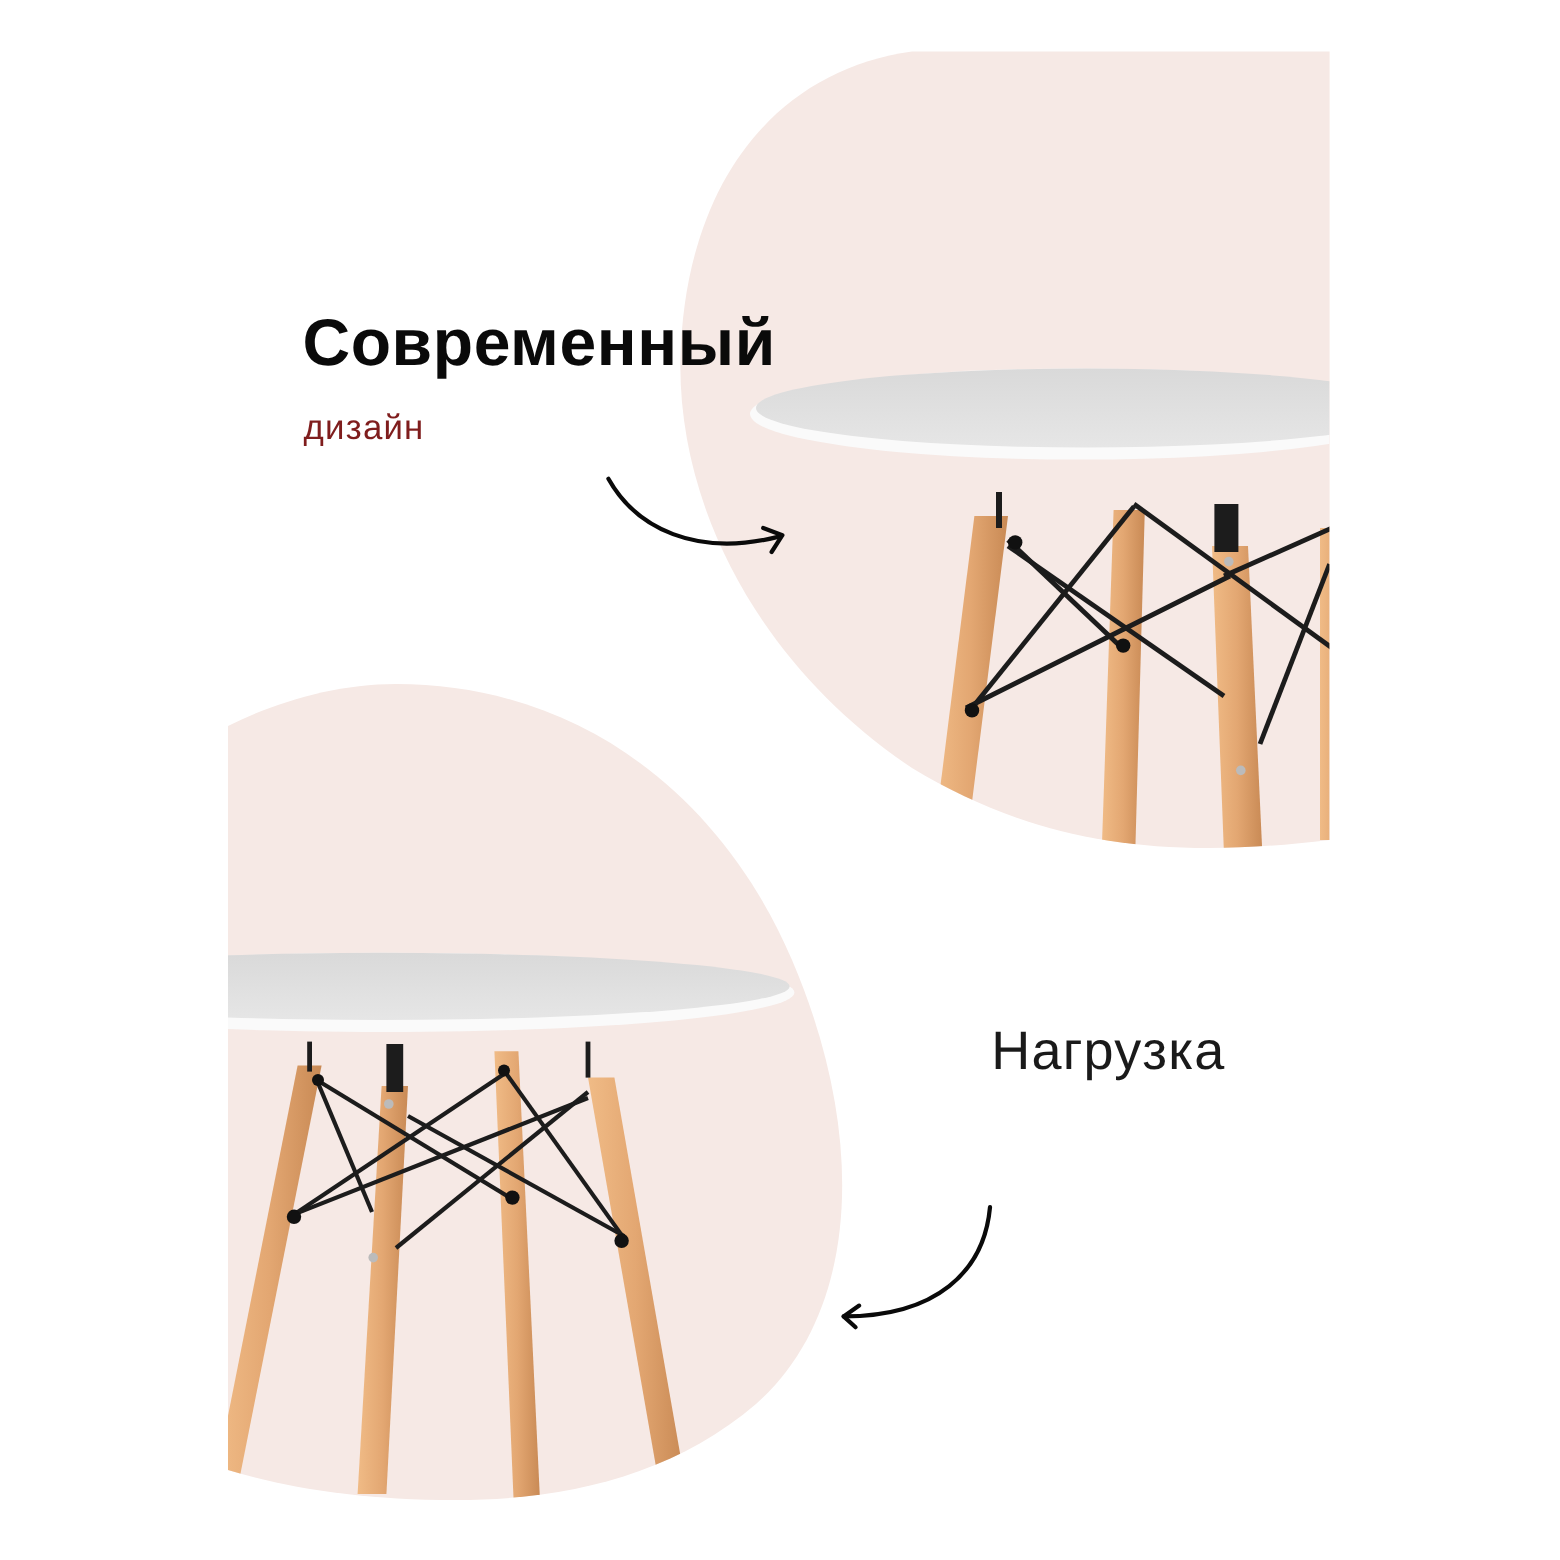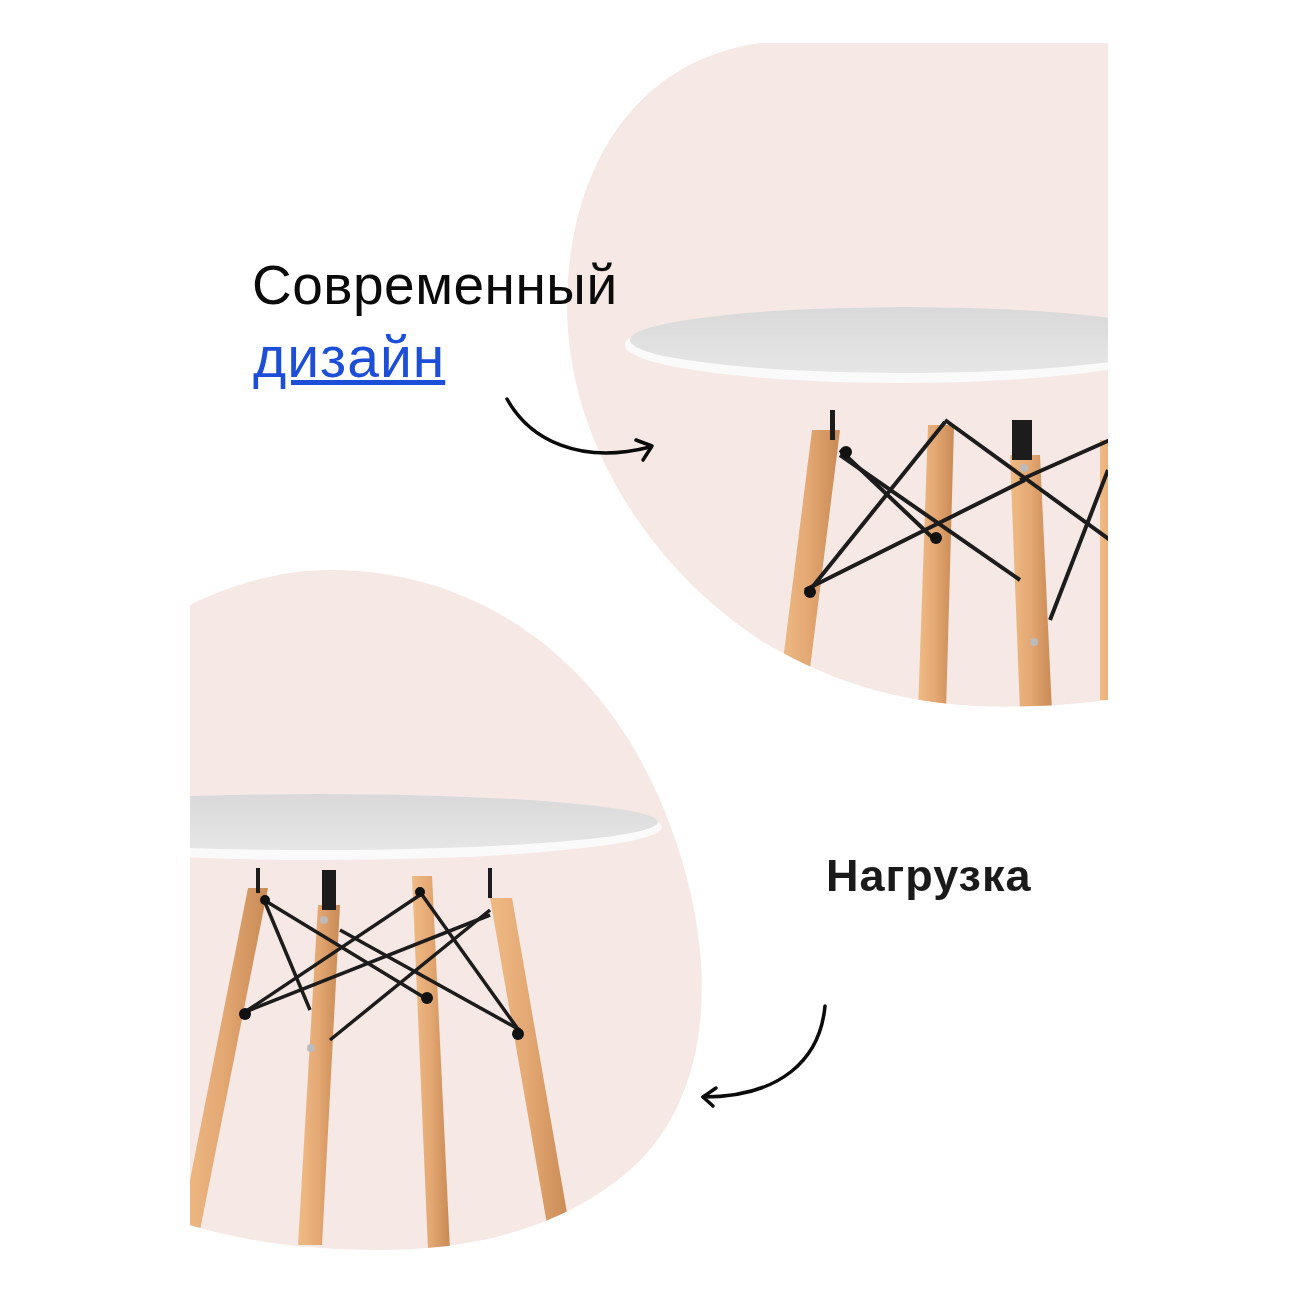--- a/index.html
+++ b/index.html
@@ -7,31 +7,30 @@
       position: relative;
       width: 1300px; height: 1300px;
       background: #ffffff;
       overflow: hidden;
       font-family: "Liberation Sans", "DejaVu Sans", sans-serif;
     }
     .art { position: absolute; left: 0; top: 0; }
     .label { position: absolute; color: #0a0a0a; white-space: nowrap; }
     .title-bold {
       left: 252px; top: 252px;
-      font-size: 55px; font-weight: 400; letter-spacing: 0.5px; line-height: 66px;
+      font-size: 55px; font-weight: 700; letter-spacing: 0.5px; line-height: 66px;
     }
     .title-light {
       left: 253px; top: 330px;
-      font-size: 57px; font-weight: 400; line-height: 54px; letter-spacing: 1px;
-      color: #1d4ed8;
-      text-decoration: underline;
+      font-size: 29px; font-weight: 400; line-height: 54px; letter-spacing: 1px;
+      color: #7f1d1d;
     }
     .load-light {
       left: 826px; top: 849px;
-      font-size: 45px; font-weight: 700; line-height: 54px; letter-spacing: 1px;
+      font-size: 45px; font-weight: 400; line-height: 54px; letter-spacing: 1px;
       color: #1a1a1a;
     }
     .load-bold {
       left: 826px; top: 915px;
       font-size: 45px; font-weight: 700; line-height: 54px;
     }
   </style>
 </head>
 <body>
 

